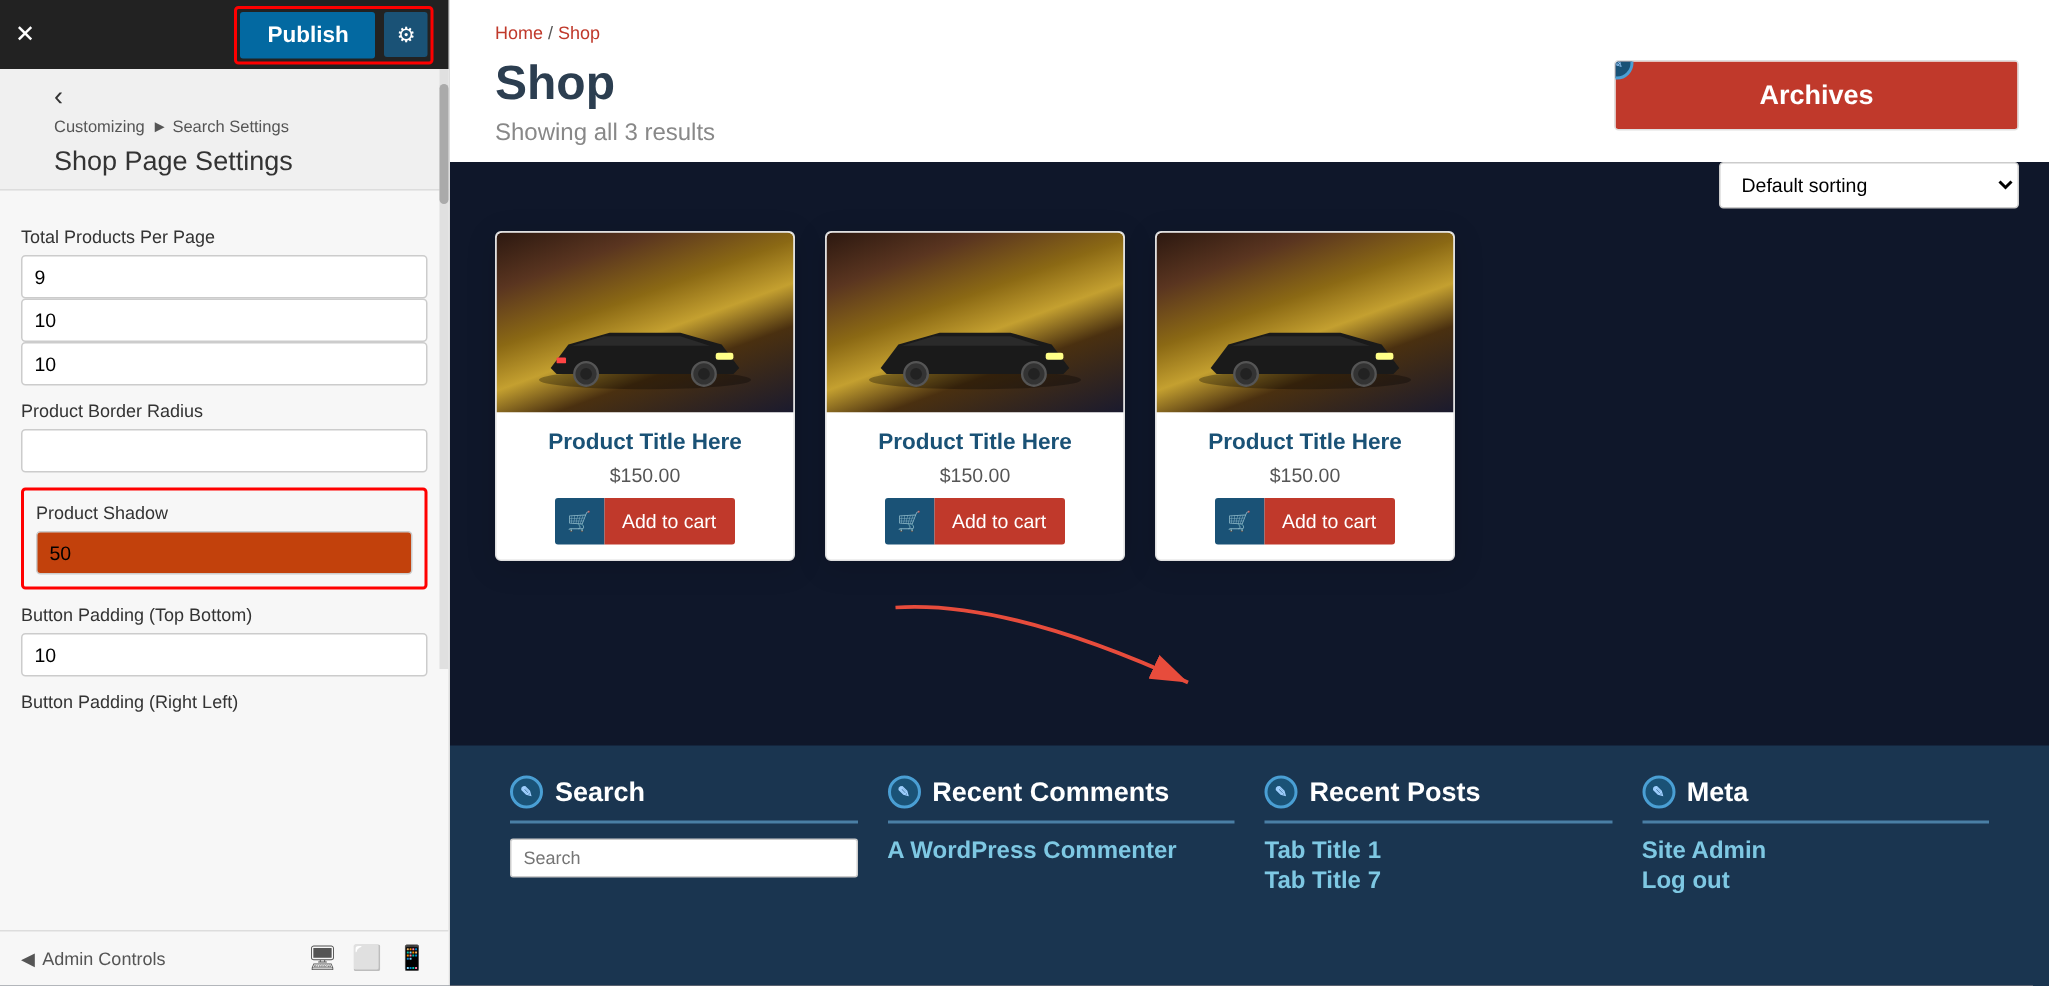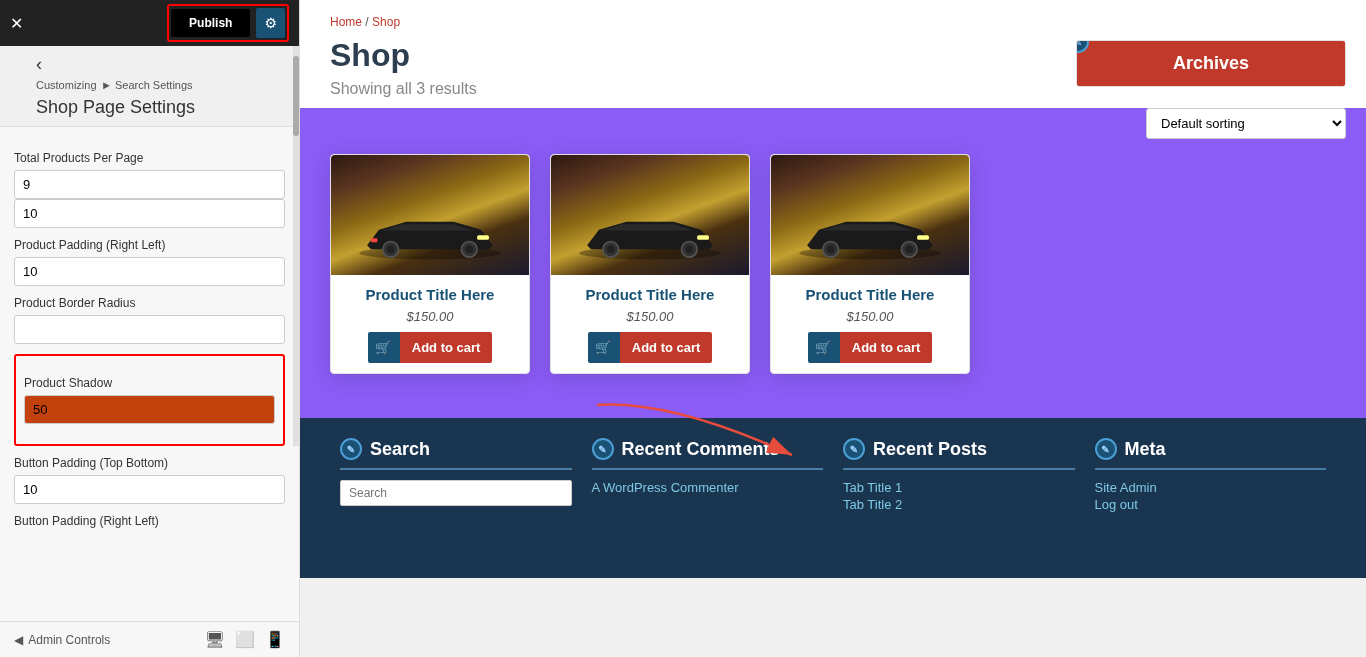--- a/index.html
+++ b/index.html
@@ -33,25 +33,25 @@
     }
     .publish-area {
       display: flex;
       align-items: center;
       gap: 6px;
       border: 2px solid red;
       border-radius: 3px;
       padding: 2px;
     }
     .publish-btn {
-      background: #000000;
+      background: #0369a1;
       color: #fff;
       border: none;
       padding: 7px 18px;
-      font-size: 12px;
+      font-size: 15px;
       font-weight: bold;
       cursor: pointer;
       border-radius: 2px;
     }
     .gear-btn {
       background: #1a5276;
       color: #fff;
       border: none;
       padding: 7px 8px;
       font-size: 14px;
@@ -94,21 +94,21 @@
       width: 100%;
       padding: 6px 8px;
       border: 1px solid #ccc;
       border-radius: 3px;
       font-size: 13px;
       background: #fff;
     }
     .product-shadow-section {
       border: 2px solid red;
       border-radius: 3px;
-      padding: 20px 8px;
+      padding: 8px 8px;
       margin-top: 10px;
     }
     .product-shadow-label {
       font-size: 12px;
       color: #333;
       margin-bottom: 5px;
     }
     .product-shadow-input {
       width: 100%;
       padding: 6px 8px;
@@ -156,23 +156,23 @@
       background: #aaa;
       border-radius: 3px;
       margin-top: 10px;
     }
 
     
     .main-area {
       flex: 1;
       display: flex;
       flex-direction: column;
-      height: 578px;
+      height: 657px;
       overflow: hidden;
-      background: #8b5cf6;
+      background: #0f172a;
       position: relative;
     }
     .shop-header {
       padding: 15px 30px 0 30px;
       background: #fff;
     }
     .breadcrumb-nav {
       font-size: 12px;
       color: #c0392b;
       margin-bottom: 8px;
@@ -247,42 +247,41 @@
       font-size: 15px;
       color: #1a5276;
       font-weight: bold;
       margin: 10px 8px 4px;
       line-height: 1.3;
     }
     .product-price {
       font-size: 13px;
       color: #555;
       margin-bottom: 8px;
-      font-style: italic;
     }
     .cart-btn-container {
       display: flex;
       justify-content: center;
       align-items: center;
     }
     .cart-icon-blue {
       background: #1a5276;
       color: #fff;
       padding: 8px 8px;
       font-size: 13px;
       margin-right: 0;
       border-radius: 2px 0 0 2px;
     }
     .add-to-cart-red {
       background: #c0392b;
       color: #fff;
       border: none;
       padding: 8px 12px;
       font-size: 13px;
-      font-weight: bold;
+      font-weight: normal;
       cursor: pointer;
       border-radius: 0 2px 2px 0;
     }
 
     
     .archives-widget {
       position: absolute;
       top: 40px;
       right: 30px;
       width: 290px;
@@ -354,25 +353,26 @@
     }
     .footer-input {
       width: 100%;
       padding: 5px 8px;
       font-size: 12px;
       border: 1px solid #ccc;
       border-radius: 2px;
       background: #fff;
     }
     .footer-link {
-      font-size: 13px;
+      font-size: 16px;
       color: #7ec8e3;
       cursor: pointer;
       display: block;
       margin-bottom: 2px;
+      font-weight: bold;
     }
   </style>
 </head>
 <body>
 
 <div class="left-panel">
   <div class="top-bar">
     <button class="close-btn">✕</button>
     <div class="publish-area">
       <button class="publish-btn">Publish</button>
@@ -390,21 +390,20 @@
 
   <div class="panel-content">
     
     <div class="field-label">Total Products Per Page</div>
     <input class="field-input" value="9" style="">
 
     
     <input class="field-input" value="10" style="">
 
     
-    <div class="field-label">Product Padding (Right Left)</div>
     <input class="field-input" value="10" style="">
 
     
     <div class="field-label">Product Border Radius</div>
     <input class="field-input" style="">
 
     
     <div class="product-shadow-section">
       <div class="product-shadow-label">Product Shadow</div>
       <input class="product-shadow-input" value="50" style="">
@@ -560,21 +559,21 @@
       <span class="footer-link">A WordPress Commenter</span>
     </div>
 
     <div class="footer-col">
       <div class="footer-col-title">
         <span class="footer-edit-icon">✎</span>
         <span>Recent Posts</span>
       </div>
       <div class="footer-divider"></div>
       <span class="footer-link">Tab Title 1</span>
-      <span class="footer-link">Tab Title 2</span>
+      <span class="footer-link">Tab Title 7</span>
     </div>
 
     <div class="footer-col">
       <div class="footer-col-title">
         <span class="footer-edit-icon">✎</span>
         <span>Meta</span>
       </div>
       <div class="footer-divider"></div>
       <span class="footer-link">Site Admin</span>
       <span class="footer-link">Log out</span>

